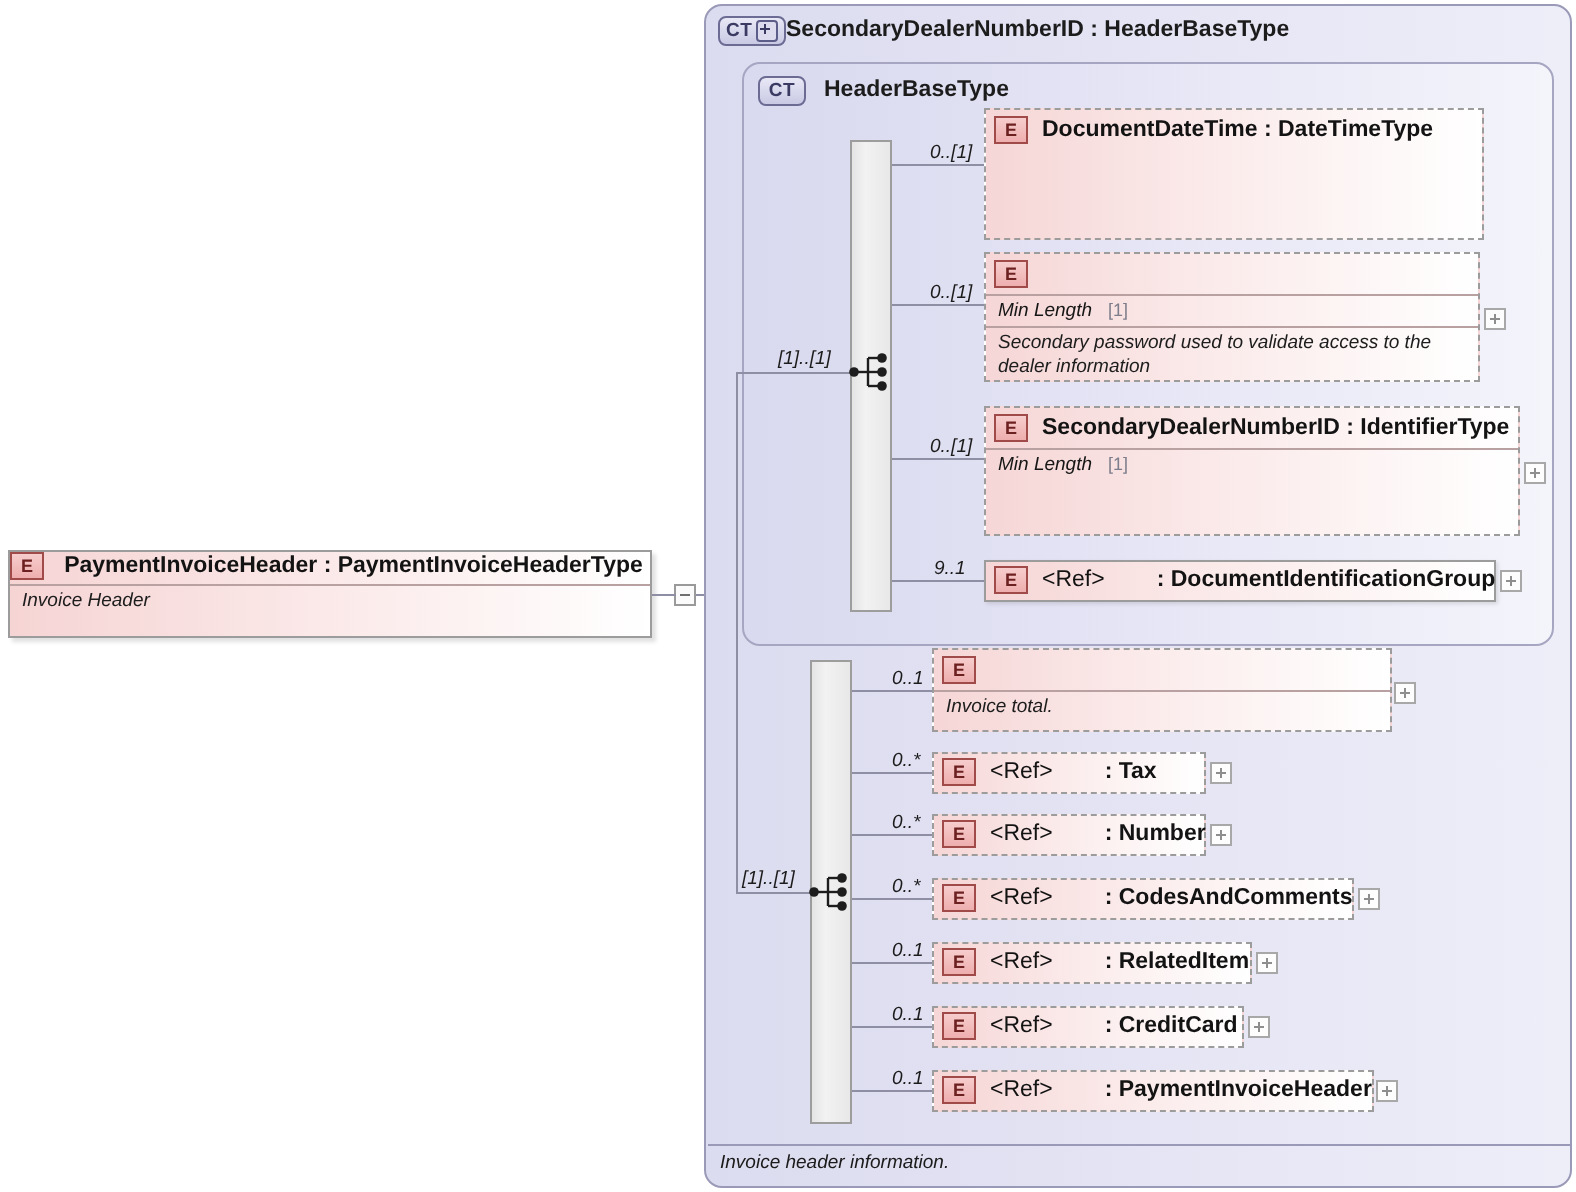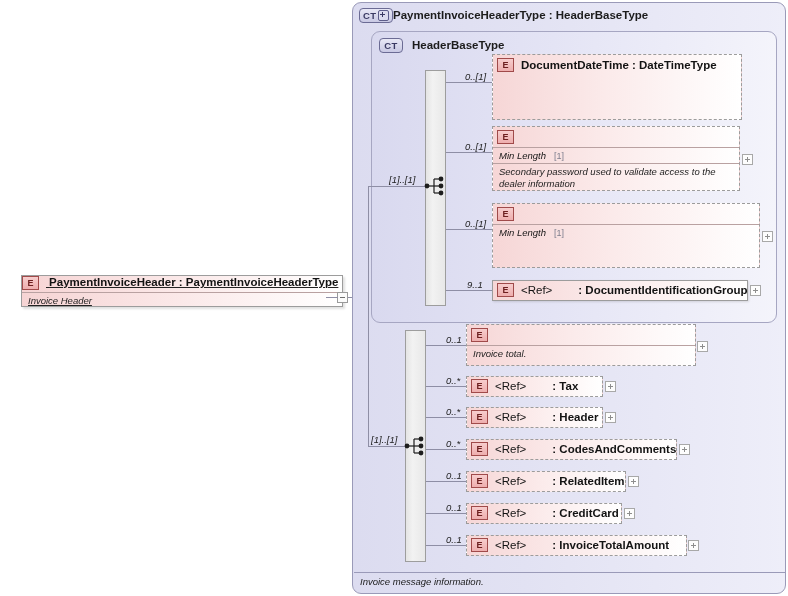--- a/index.html
+++ b/index.html
@@ -130,26 +130,25 @@
   .lnv{width:1px;}
 
   .card{
     position:absolute;
     font-size:9.5px;font-style:italic;color:#1c1c1c;
     white-space:nowrap;
   }
 
   
   .root-ebox{
-    left:21px;top:275px;width:322px;height:32px;
+    left:4px;top:275px;width:322px;height:44px;
     background:linear-gradient(to right,#f6d4d4 0%,#fbe9e9 50%,#ffffff 100%);
     border:1px solid #9c9c9c;
     box-shadow:2px 2px 2px rgba(0,0,0,.12);
     box-sizing:border-box;
-    text-decoration:underline;
   }
 
   
   .ct-footer{
     position:absolute;left:1px;bottom:1px;width:432px;height:20px;
     border-top:1px solid #9a9ab8;
     padding:3px 0 0 6px;
     font-size:9.5px;font-style:italic;color:#1b1b1b;
     box-sizing:border-box;
   }
@@ -172,32 +171,32 @@
   <div class="ln lnh" style="left:348px;top:297px;width:20px;"></div>
 
   <div class="abs ct-outer">
 
     <div class="abs" style="left:6px;top:5px;">
       <span class="ct-badge">
         <span>CT</span>
           <span class="plus"></span>
       </span>
     </div>
-    <div class="ct-title" style="left:40px;top:6px;">PaymentInvoiceHeaderType : HeaderBaseType</div>
+    <div class="ct-title" style="left:40px;top:6px;">SecondaryDealerNumberID : HeaderBaseType</div>
 
     <div class="abs ct-inner">
       <div class="abs" style="left:7px;top:6px;">
         <span class="ct-badge">
             <span>CT</span>
           </span>
       </div>
       <div class="ct-title" style="left:40px;top:7px;">HeaderBaseType</div>
     </div>
 
-    <div class="ct-footer">Invoice message information.</div>
+    <div class="ct-footer">Invoice header information.</div>
   </div>
 
   <div class="ln lnh" style="left:368px;top:186px;width:57px;"></div>
   <div class="ln lnv" style="left:368px;top:186px;height:112px;"></div>
   <div class="card" style="left:389px;top:174px;">[1]..[1]</div>
 
   <div class="abs seqbar" style="left:425px;top:70px;width:21px;height:236px;"></div>
   <svg class="seqicon" style="left:424px;top:175px;" viewBox="0 0 24 22">
     <circle cx="3" cy="11" r="2.4" fill="#1d1d1d"></circle>
     <line x1="5" y1="11" x2="10" y2="11" stroke="#1d1d1d" stroke-width="1.2"></line>
@@ -234,20 +233,21 @@
     <div class="facet">
       <span>Min Length</span><span class="val">[1]</span>
     </div>
     <div class="annot">Secondary password used to validate access to the dealer information</div>
   </div>
   <div class="plusbox" style="left:742px;top:154px;"></div>
 
   <div class="abs ebox dashed" style="left:492px;top:203px;width:268px;height:65px;">
     <div class="hdr">
       <span class="e-badge">E</span>
+      <span class="e-name">SecondaryDealerNumberID : IdentifierType</span>
     </div>
     <div class="facet">
       <span>Min Length</span><span class="val">[1]</span>
     </div>
   </div>
   <div class="plusbox" style="left:762px;top:231px;"></div>
 
   <div class="abs ebox solid" style="left:492px;top:280px;width:256px;height:21px;box-shadow:1px 1px 2px rgba(0,0,0,.12);">
     <div class="hdr" style="padding:2px 5px 2px 4px;">
       <span class="e-badge">E</span>
@@ -304,21 +304,21 @@
       <span class="e-ref">&lt;Ref&gt;</span>
       <span class="e-reftype">: <span>Tax</span></span>
     </div>
   </div>
   <div class="plusbox" style="left:605px;top:381px;"></div>
 
   <div class="abs ebox dashed" style="left:466px;top:407px;width:137px;height:21px;">
     <div class="hdr" style="padding:2px 5px 2px 4px;">
       <span class="e-badge">E</span>
       <span class="e-ref">&lt;Ref&gt;</span>
-      <span class="e-reftype">: <span>Header</span></span>
+      <span class="e-reftype">: <span>Number</span></span>
     </div>
   </div>
   <div class="plusbox" style="left:605px;top:412px;"></div>
 
   <div class="abs ebox dashed" style="left:466px;top:439px;width:211px;height:21px;">
     <div class="hdr" style="padding:2px 5px 2px 4px;">
       <span class="e-badge">E</span>
       <span class="e-ref">&lt;Ref&gt;</span>
       <span class="e-reftype">: <span>CodesAndComments</span></span>
     </div>
@@ -340,18 +340,18 @@
       <span class="e-ref">&lt;Ref&gt;</span>
       <span class="e-reftype">: <span>CreditCard</span></span>
     </div>
   </div>
   <div class="plusbox" style="left:624px;top:508px;"></div>
 
   <div class="abs ebox dashed" style="left:466px;top:535px;width:221px;height:21px;">
     <div class="hdr" style="padding:2px 5px 2px 4px;">
       <span class="e-badge">E</span>
       <span class="e-ref">&lt;Ref&gt;</span>
-      <span class="e-reftype">: <span>InvoiceTotalAmount</span></span>
+      <span class="e-reftype">: <span>PaymentInvoiceHeader</span></span>
     </div>
   </div>
   <div class="plusbox" style="left:688px;top:540px;"></div>
 
 </div>
 
 </body></html>

